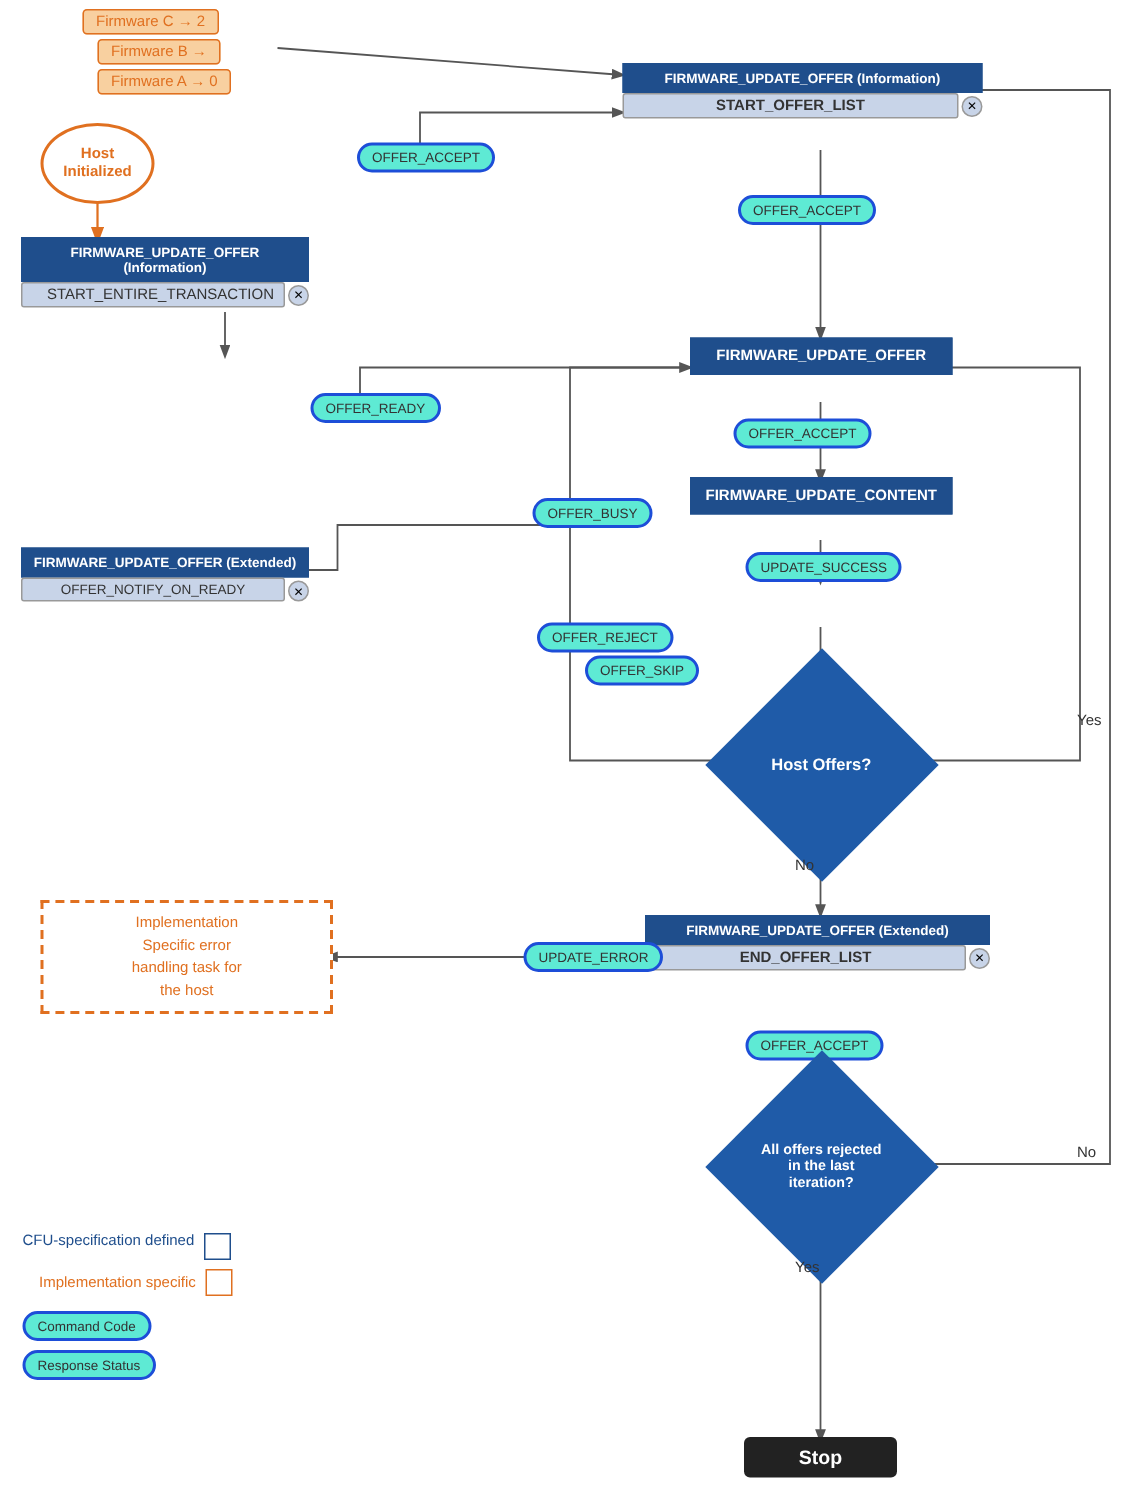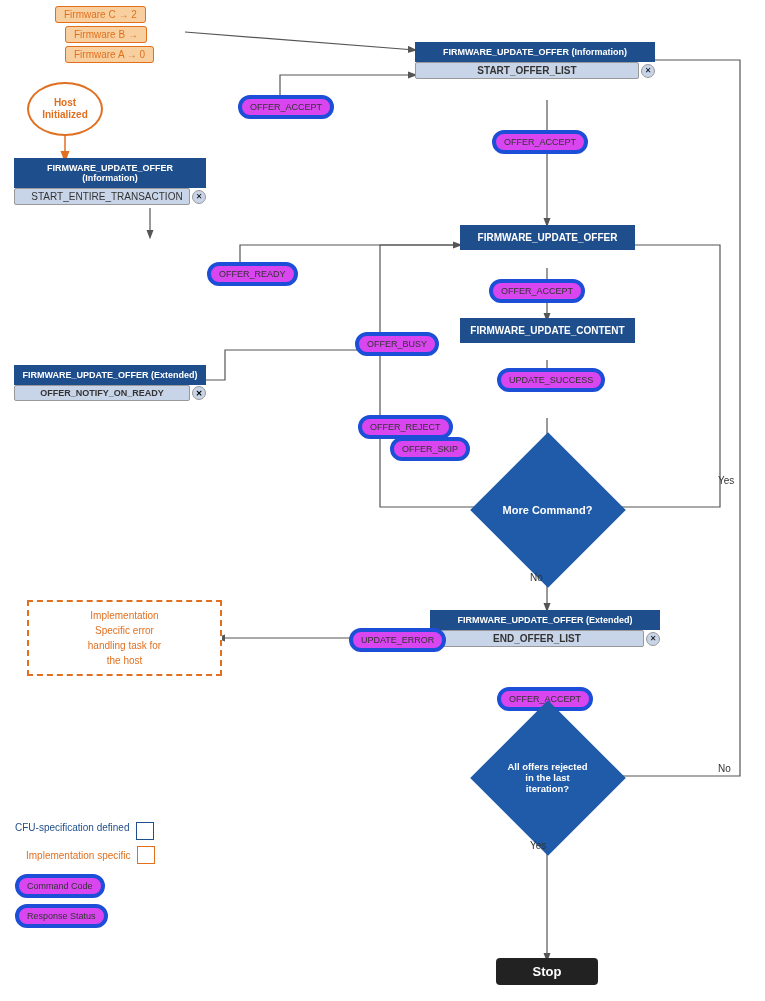--- a/index.html
+++ b/index.html
@@ -32,23 +32,23 @@
       background: #c8d4e8;
       color: #333;
       text-align: center;
       font-size: 10px;
       padding: 2px 6px;
       border: 1px solid #999;
       border-radius: 2px;
     }
     
     .pill {
-      border: 4px solid #1d4ed8;
+      border: 2px solid #1d4ed8;
       border-radius: 20px;
-      background: #d946ef;
+      background: #5eead4;
       color: #333;
       font-size: 9px;
       text-align: center;
       padding: 3px 8px;
       display: inline-block;
     }
     
     .diamond-wrap {
       position: absolute;
       display: flex;
@@ -241,29 +241,29 @@
 <div style="position:absolute; top:437px; left:362px;padding-left:28px;">
   <div class="pill">OFFER_SKIP</div>
 </div>
 
 <div style="position:absolute; top:262px; left:207px;">
   <div class="pill">OFFER_READY</div>
 </div>
 
 <div style="position:absolute; top:365px; left:14px; width:192px;">
   <div class="blue-box" style="font-size:9px;">FIRMWARE_UPDATE_OFFER (Extended)</div>
-  <div style="display:flex; align-items:center;font-weight:bold;">
+  <div style="display:flex; align-items:flex-end;">
     <div class="blue-box-label" style="flex:1; font-size:9px;">OFFER_NOTIFY_ON_READY</div>
     <span style="background:#c8d4e8; border:1px solid #999; border-radius:50%; width:14px; height:14px; display:inline-flex; align-items:center; justify-content:center; font-size:8px; margin-left:2px;">✕</span>
   </div>
 </div>
 
 <div class="diamond-wrap" style="position:absolute; top:452px; left:490px; width:115px; height:115px;">
   <div class="diamond"></div>
-  <div class="diamond-text" style="font-size:11px;">More Command?</div>
+  <div class="diamond-text" style="font-size:11px;">Host Offers?</div>
 </div>
 
 <div style="position:absolute; top:475px; left:718px; color:#333; font-size:10px;">Yes</div>
 
 <div style="position:absolute; top:572px; left:530px; color:#333; font-size:10px;">No</div>
 
 <div style="position:absolute; top:610px; left:430px; width:230px;">
   <div class="blue-box" style="font-size:9px;">FIRMWARE_UPDATE_OFFER (Extended)</div>
   <div style="display:flex; align-items:center;">
     <div class="blue-box-label" style="flex:1; font-size:10px; font-weight:bold;">END_OFFER_LIST</div>

